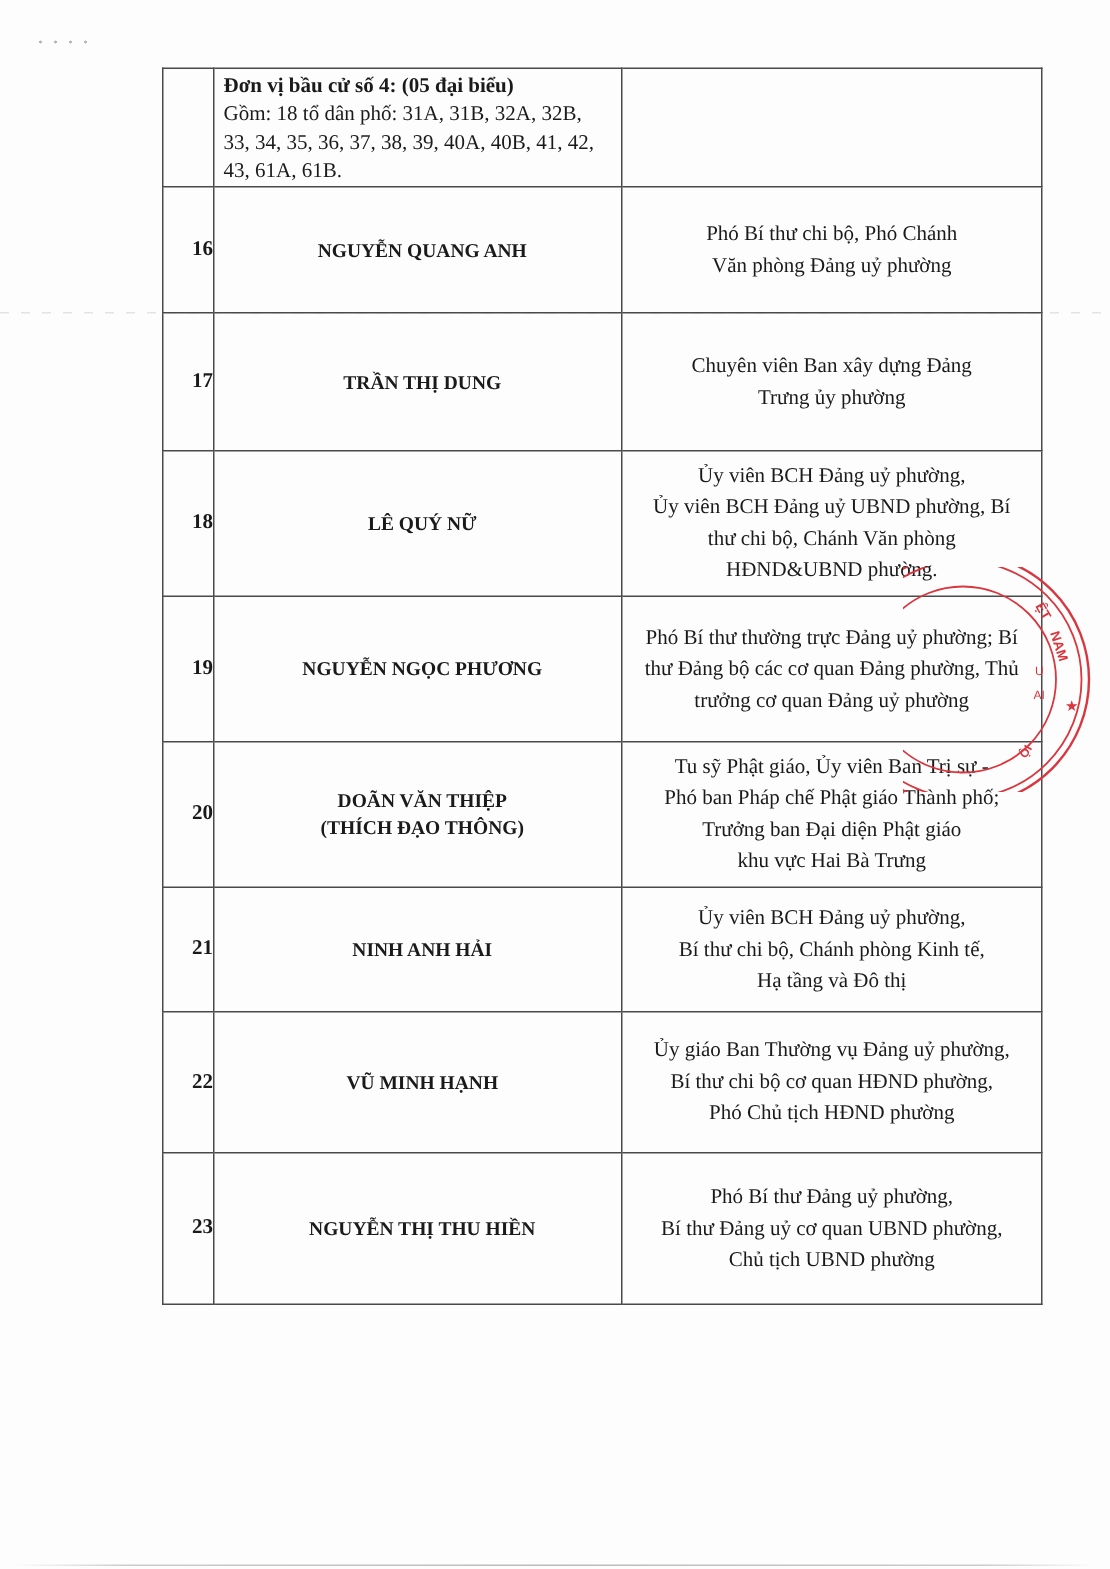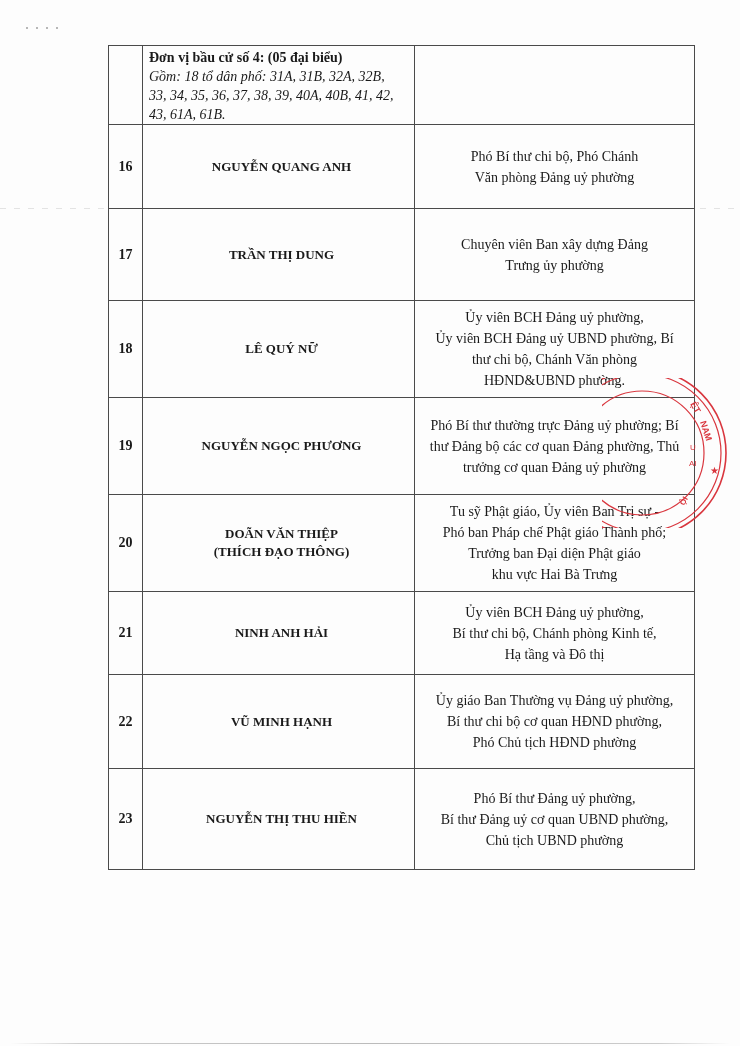--- a/index.html
+++ b/index.html
@@ -53,21 +53,21 @@
     table.ledger td {
       border: 1px solid #4a4a4a;
       padding: 0;
       vertical-align: middle;
     }
     col.c-no   { width: 34px; }
     col.c-name { width: 272px; }
     col.c-pos  { width: 280px; }
 
     td.no {
-      text-align: center;
+      text-align: right;
       font-weight: bold;
       font-size: 14px;
     }
     td.name {
       padding-left: 6px !important;
       font-weight: bold;
       font-size: 13px;
       line-height: 18px;
       text-transform: none;
     }
@@ -77,21 +77,21 @@
       line-height: 21px;
       padding: 0 6px !important;
     }
     td.unit {
       vertical-align: top;
       padding: 2px 6px 0 6px !important;
       font-size: 14px;
       line-height: 19px;
     }
     .unit-title { font-weight: bold; display: block; }
-    .unit-body  { display: block; font-style: italic; }
+    .unit-body  { display: block; }
     .pos-line { display: block; }
     .name-line { display: block; text-align: center; }
 
     .stamp {
       position: absolute;
       left: 602px;
       top: 378px;
       width: 130px;
       height: 150px;
       pointer-events: none;

